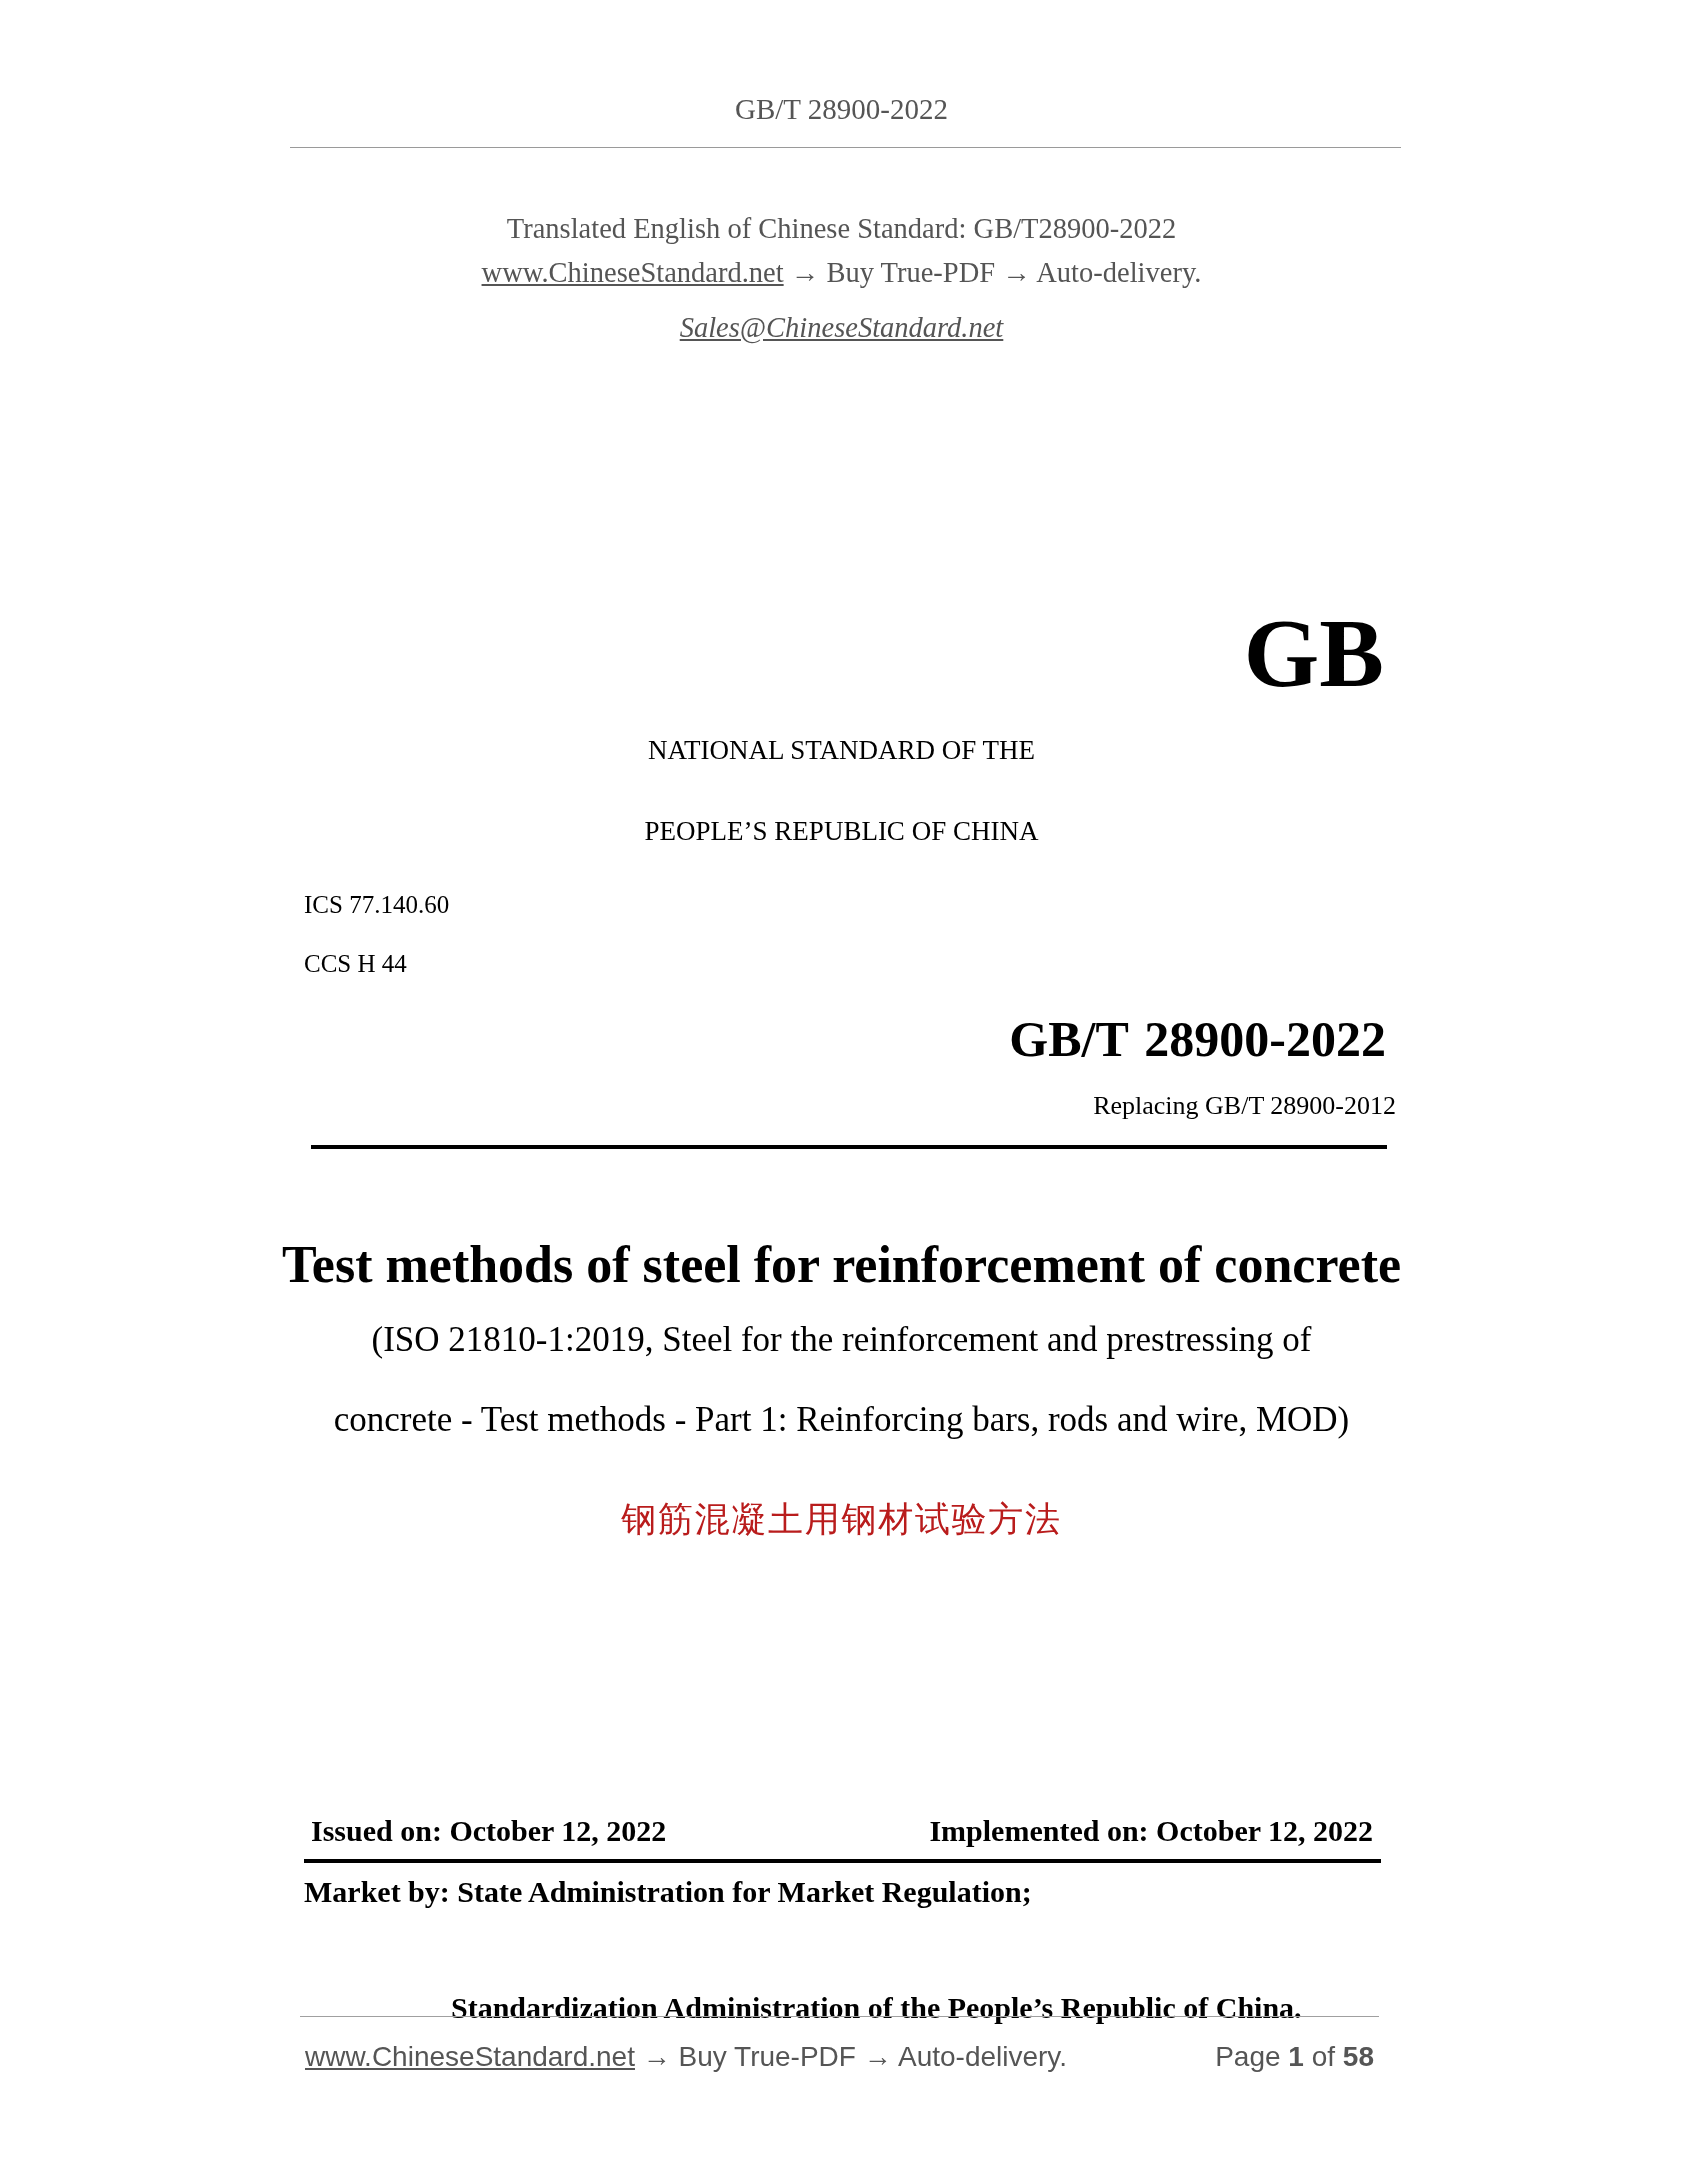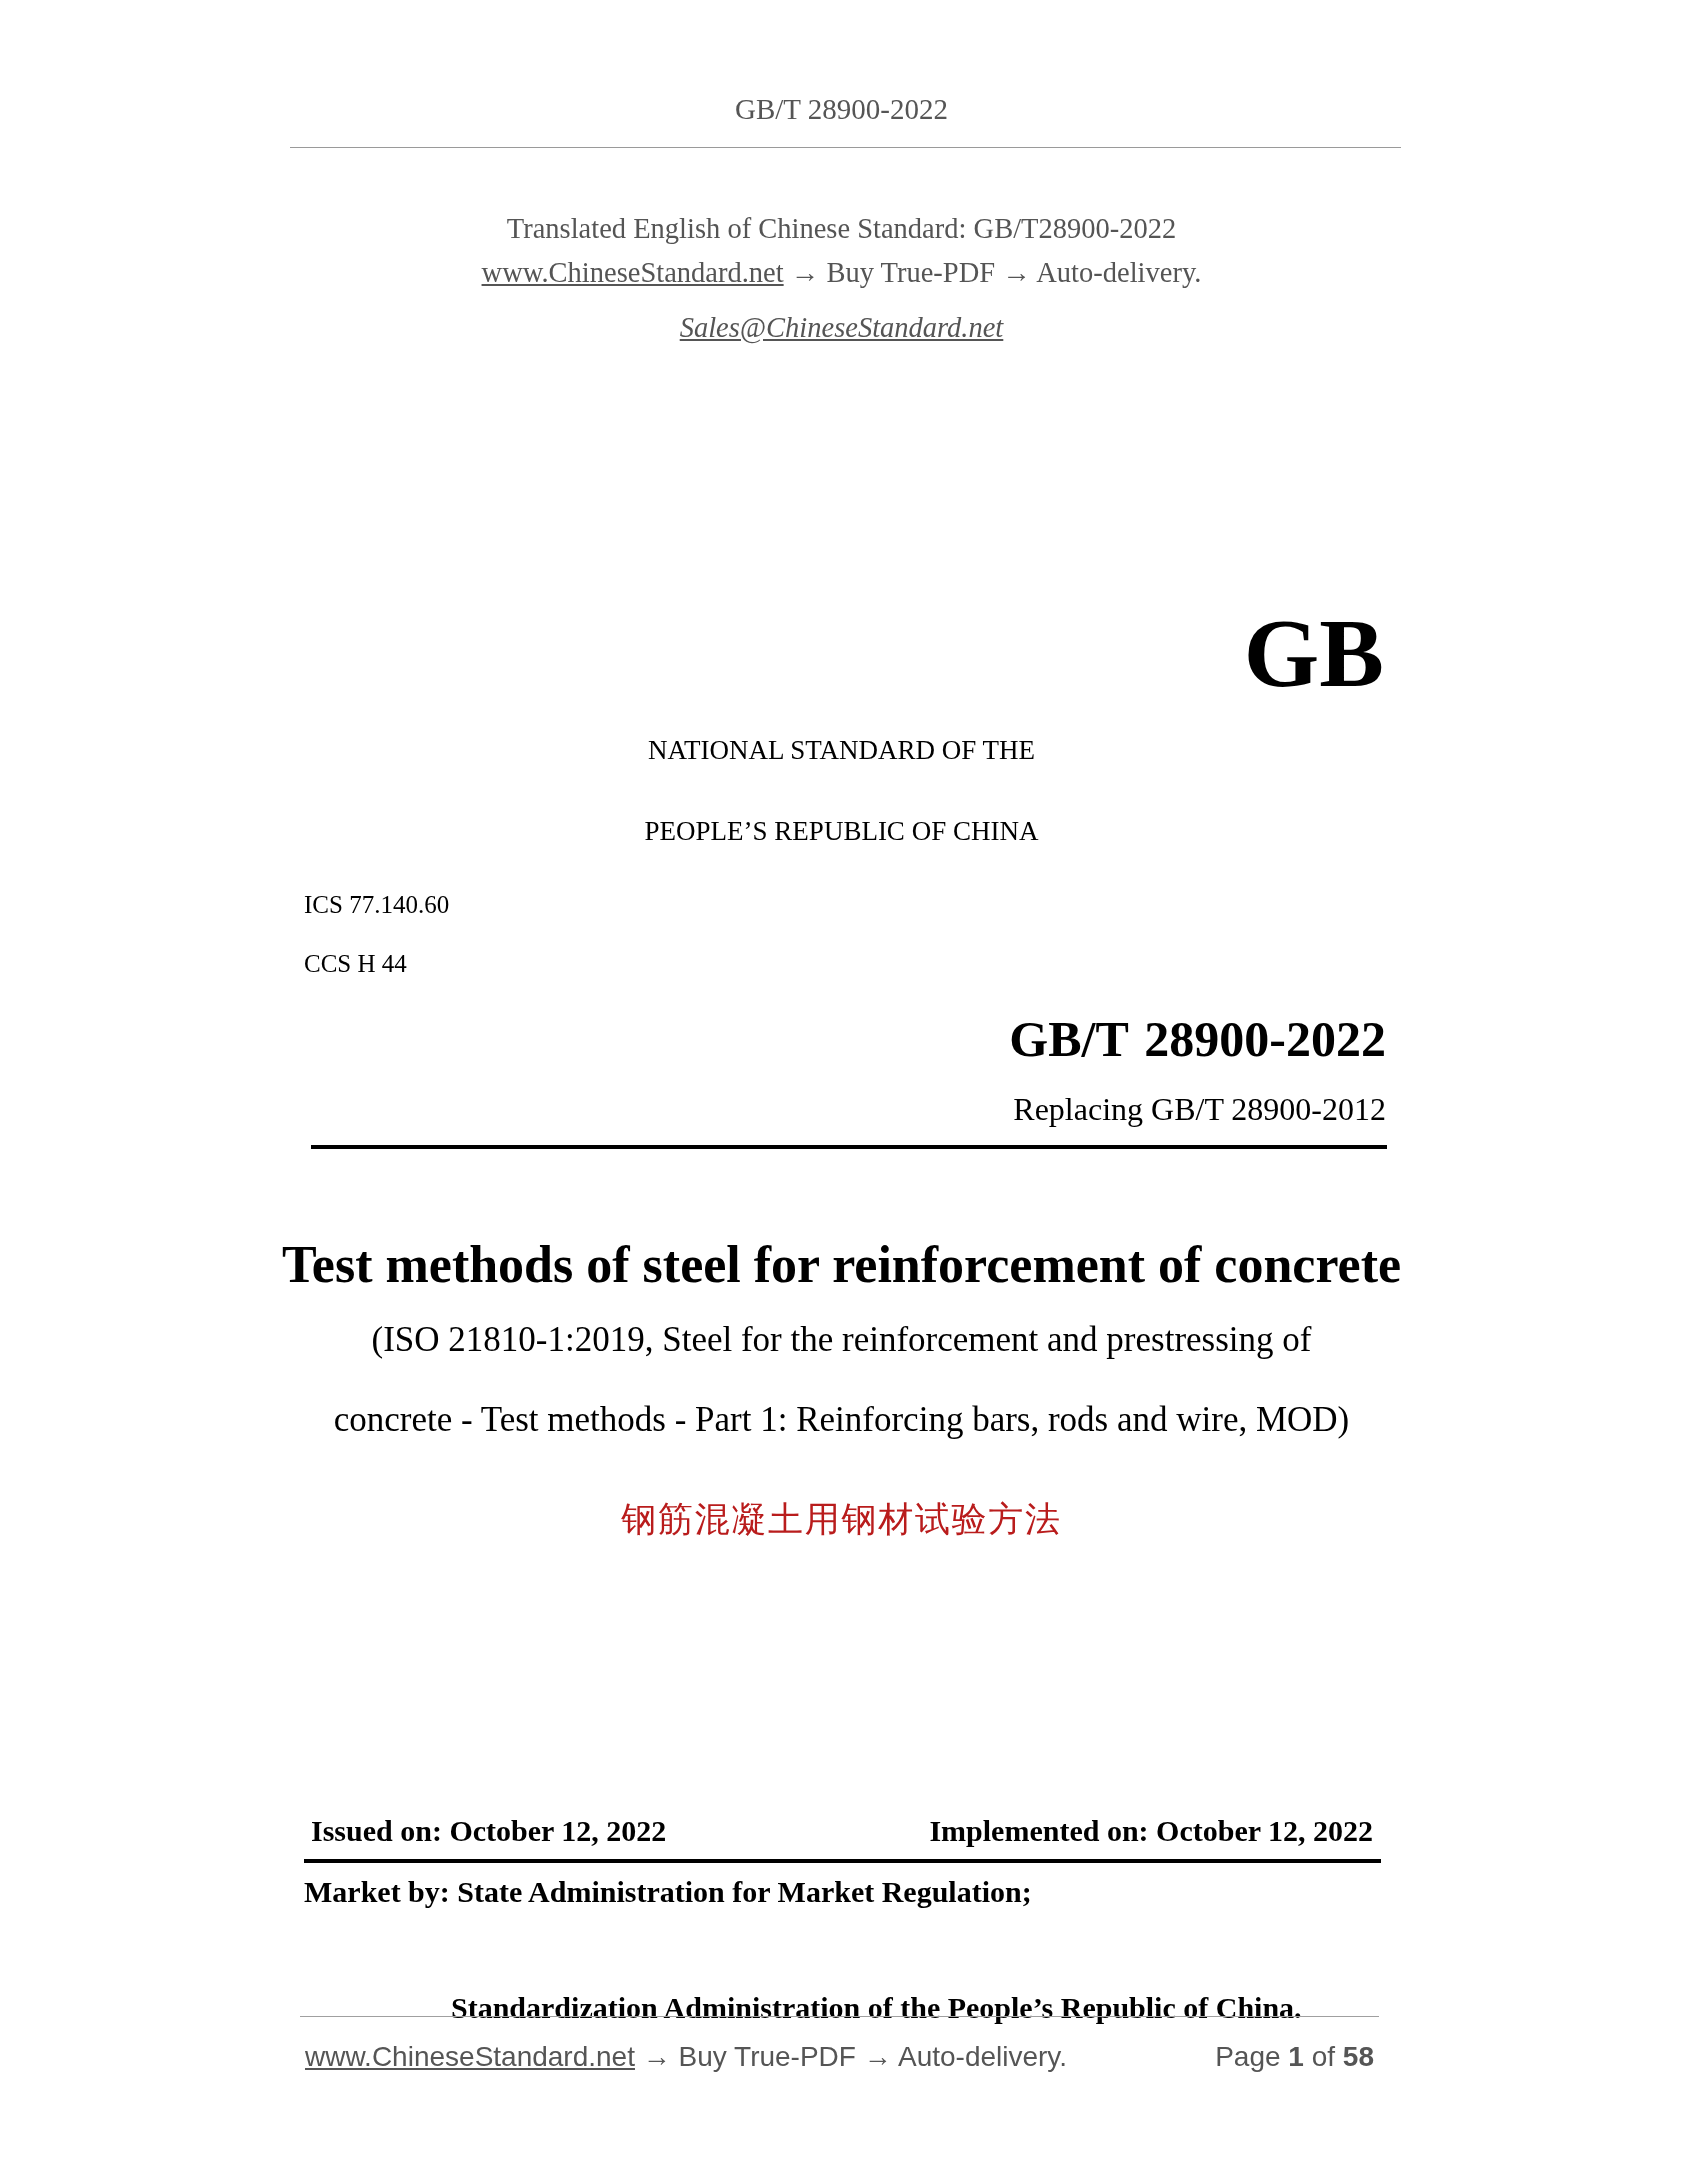--- a/index.html
+++ b/index.html
@@ -10,21 +10,21 @@
   .gray { color: #555555; }
   .hdr-text { top: 93px; font-size: 29px; }
   .hdr-line { left: 290px; width: 1111px; top: 147px; height: 0; border-top: 1.7px solid #9a9a9a; }
   .promo { font-size: 28.5px; }
   .promo a { color: #555555; text-decoration: underline; }
   .gb-big { right: 299px; top: 605px; font-size: 97px; font-weight: bold; line-height: 1; }
   .nat { font-size: 27px; }
   .cls { left: 304px; font-size: 25px; }
   .std-no { right: 297px; top: 1010px; font-size: 50px; font-weight: bold; letter-spacing: 0px; }
   .std-no .gap { display: inline-block; width: 15.6px; }
-  .replacing { right: 297px; top: 1091px; font-size: 32px; }
+  .replacing { right: 287px; top: 1091px; font-size: 26px; }
   .rule-thick { left: 311px; width: 1076px; height: 3.5px; background: #000; }
   .title { font-size: 52px; font-weight: bold; }
   .subtitle { font-size: 35px; }
   .cn-title { font-size: 35px; font-family: "DejaVu Sans", sans-serif; color: #b91c1c; letter-spacing: 1.7px; }
   .issued { font-size: 30px; font-weight: bold; }
   .footer-line { left: 300px; width: 1079px; top: 2016px; height: 0; border-top: 1.7px solid #a0a0a0; }
   .footer { top: 2041px; font-size: 28px; font-family: "Liberation Sans", "DejaVu Sans", sans-serif; color: #555555; }
   .footer a { color: #555555; text-decoration: underline; }
   .footer b { font-weight: bold; }
 </style>

